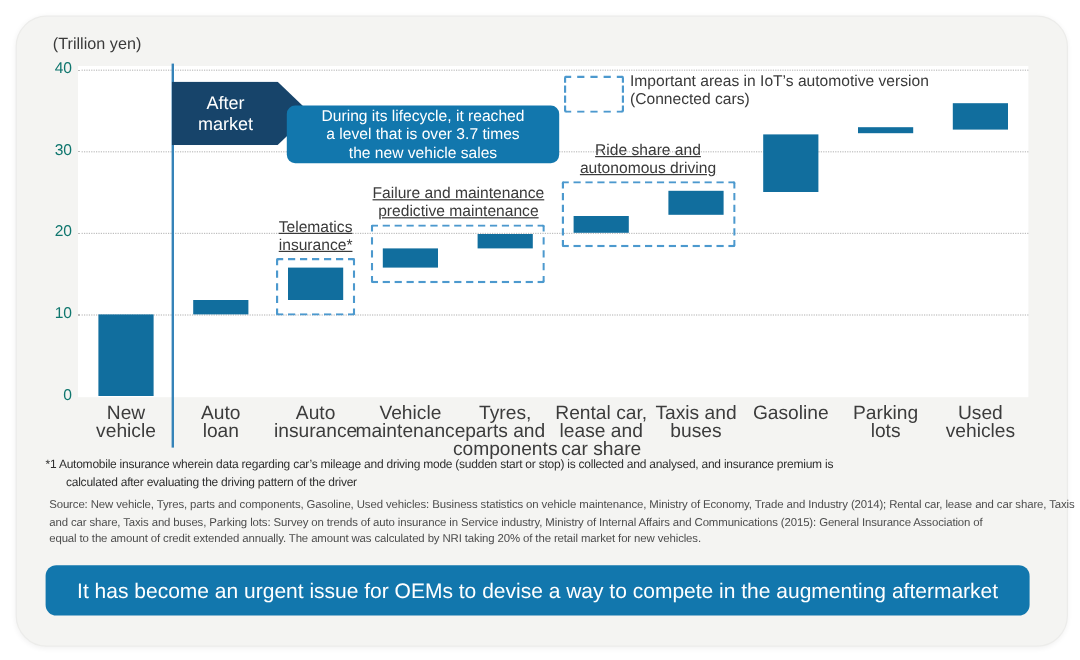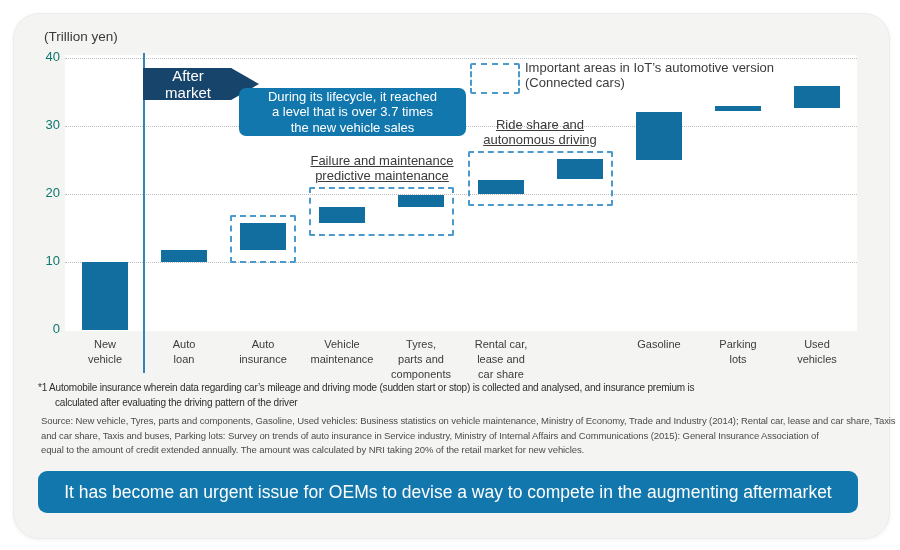--- a/index.html
+++ b/index.html
@@ -4,25 +4,25 @@
 <style>
   html,body{margin:0;padding:0;background:#ffffff;}
   body{width:900px;height:550px;overflow:hidden;font-family:"Liberation Sans","DejaVu Sans",sans-serif;}
   #stage{position:relative;width:900px;height:550px;}
   .card{position:absolute;left:13px;top:13px;width:875px;height:524px;background:#f4f4f2;border:1px solid #ececea;border-radius:26px;box-shadow:0 1px 4px rgba(0,0,0,0.05);}
   .plot{position:absolute;left:65px;top:55px;width:792px;height:276px;background:#ffffff;}
   .yaxis-title{position:absolute;left:44px;top:29px;font-size:13.5px;color:#3a3a3a;}
   .grid{position:absolute;height:0;border-top:1px dotted #bdbdbd;}
   .ytick{position:absolute;width:46px;text-align:right;font-size:13px;color:#0f766e;}
   .bar{position:absolute;background:var(--bar,#116e9e);}
-  .xlab{position:absolute;text-align:center;font-size:11px;line-height:15px;color:#3c3c3c;}
+  .xlab{position:absolute;text-align:center;font-size:16px;line-height:15px;color:#3c3c3c;}
   .hbox{position:absolute;border:2px dashed var(--dash,#4c99ce);border-radius:2px;}
   .anlab{position:absolute;text-align:center;font-size:13px;line-height:15px;color:#3a3a3a;text-decoration:underline;}
   .divider{position:absolute;left:143px;top:53px;width:2px;height:320px;background:#3583b8;}
-  .arrow{position:absolute;left:143px;top:68px;width:116px;height:32px;background:var(--navy,#17446a);
+  .arrow{position:absolute;left:143px;top:68px;width:116px;height:53px;background:var(--navy,#17446a);
          clip-path:polygon(0 0,76% 0,100% 50%,76% 100%,0 100%);
          display:flex;flex-direction:column;justify-content:center;align-items:center;padding-right:26px;box-sizing:border-box;}
   .arrow div{color:#fff;font-size:15px;line-height:17px;}
   .callout{position:absolute;left:239px;top:64px;width:227px;height:48px;background:var(--blue,#1277ad);border-radius:7px;
            display:flex;flex-direction:column;justify-content:center;align-items:center;margin-top:24px;}
   .callout div{color:#fff;font-size:13px;line-height:15.5px;white-space:nowrap;}
   .legend-swatch{position:absolute;left:470px;top:63px;width:46px;height:27px;border:2px dashed var(--dash,#4c99ce);border-radius:2px;background:#fff;}
   .legend-text{position:absolute;left:525px;top:60px;font-size:13px;line-height:15px;color:#3a3a3a;}
   .footnote{position:absolute;left:38px;top:380px;font-size:10px;line-height:15px;letter-spacing:-0.2px;color:#2f2f2f;white-space:nowrap;}
   .footnote .l2{margin-left:17px;}
@@ -80,32 +80,40 @@
       <div class="xlab" style="left: 375px; top: 337px; width: 92px;">
         <div>Tyres,</div>
         <div>parts and</div>
         <div>components</div>
       </div>
       <div class="xlab" style="left: 455px; top: 337px; width: 92px;">
         <div>Rental car,</div>
         <div>lease and</div>
         <div>car share</div>
       </div>
+      <div class="xlab" style="left: 534px; top: 337px; width: 92px;">
+        <div>Taxis and</div>
+        <div>buses</div>
+      </div>
       <div class="xlab" style="left: 613px; top: 337px; width: 92px;">
         <div>Gasoline</div>
       </div>
       <div class="xlab" style="left: 692px; top: 337px; width: 92px;">
         <div>Parking</div>
         <div>lots</div>
       </div>
       <div class="xlab" style="left: 771px; top: 337px; width: 92px;">
         <div>Used</div>
         <div>vehicles</div>
       </div>
       <div class="hbox" style="left: 230px; top: 215px; width: 62px; height: 44px;"></div>
+      <div class="anlab" style="left: 143px; top: 181px; width: 240px;">
+        <div>Telematics</div>
+        <div>insurance*</div>
+      </div>
       <div class="hbox" style="left: 309px; top: 187px; width: 141px; height: 45px;"></div>
       <div class="anlab" style="left: 262px; top: 153px; width: 240px;">
         <div>Failure and maintenance</div>
         <div>predictive maintenance</div>
       </div>
       <div class="hbox" style="left: 468px; top: 151px; width: 141px; height: 51px;"></div>
       <div class="anlab" style="left: 420px; top: 117px; width: 240px;">
         <div>Ride share and</div>
         <div>autonomous driving</div>
       </div>

